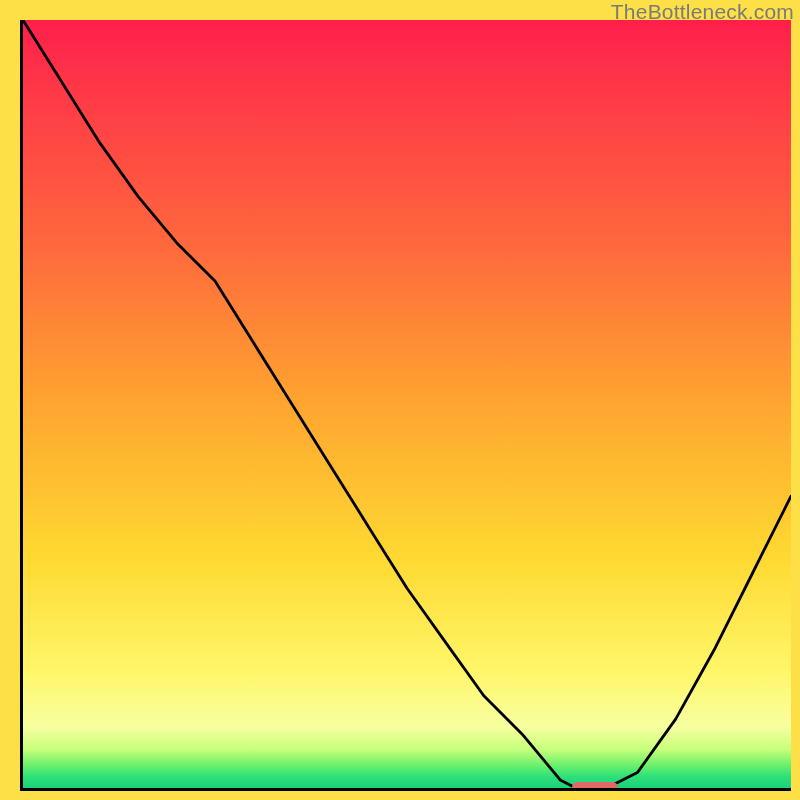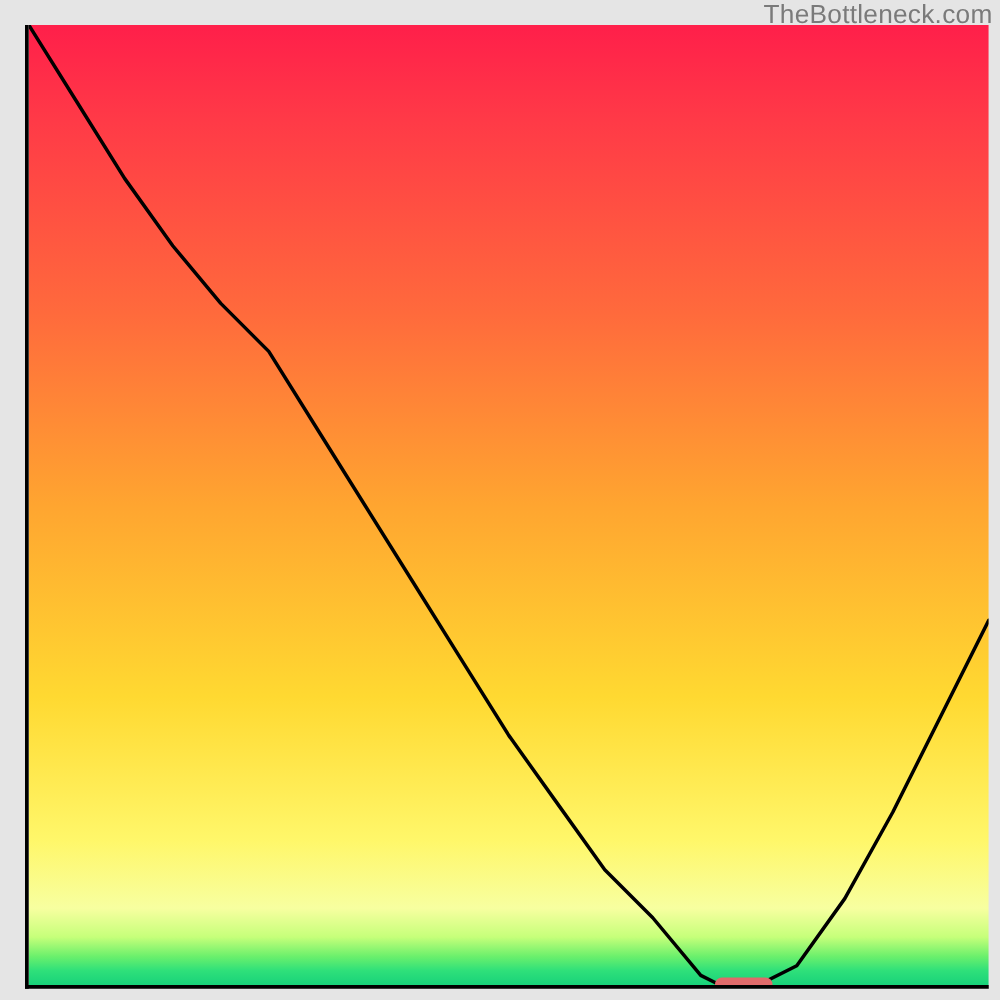--- a/index.html
+++ b/index.html
@@ -7,21 +7,21 @@
     padding: 0;
     width: 800px;
     height: 800px;
     background: #ffffff;
     font-family: Arial, Helvetica, sans-serif;
   }
   .frame {
     position: relative;
     width: 800px;
     height: 800px;
-    background: #e5e5e5;
+    background: #fde047;
   }
   .plot-area {
     position: absolute;
     left: 20px;
     top: 20px;
     width: 768px;
     height: 768px;
     border-left: 3px solid #000;
     border-bottom: 3px solid #000;
     overflow: hidden;

